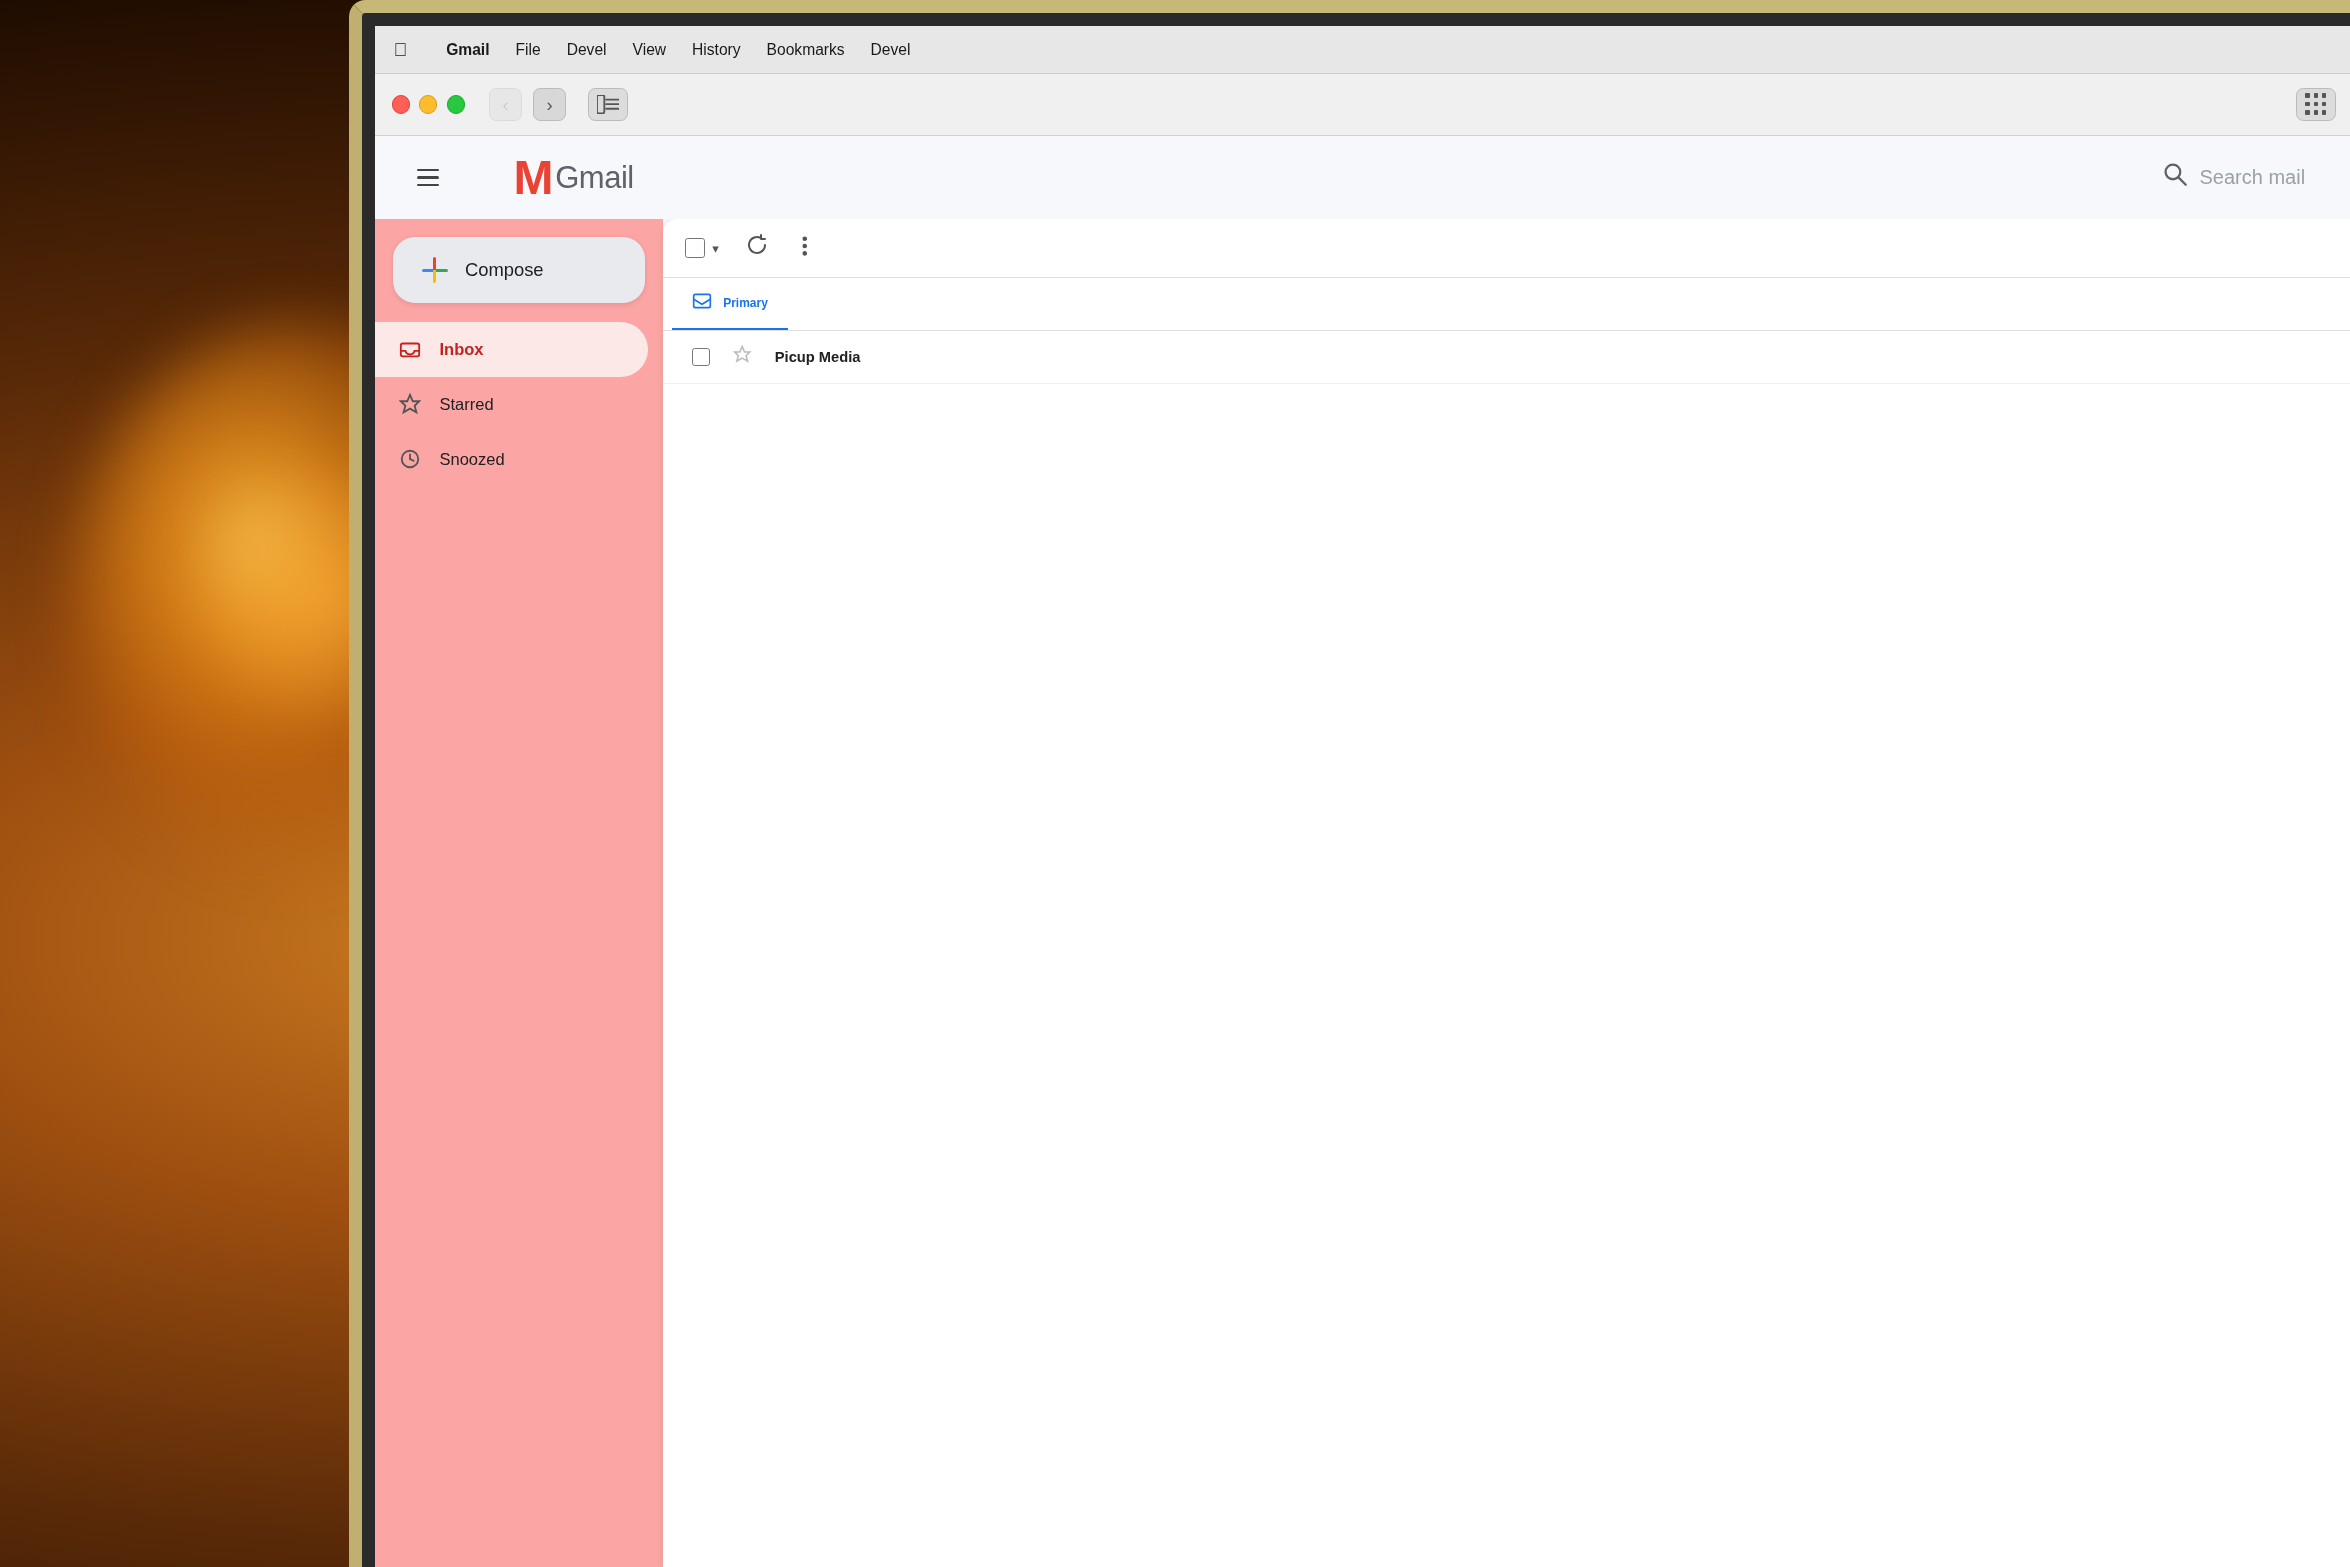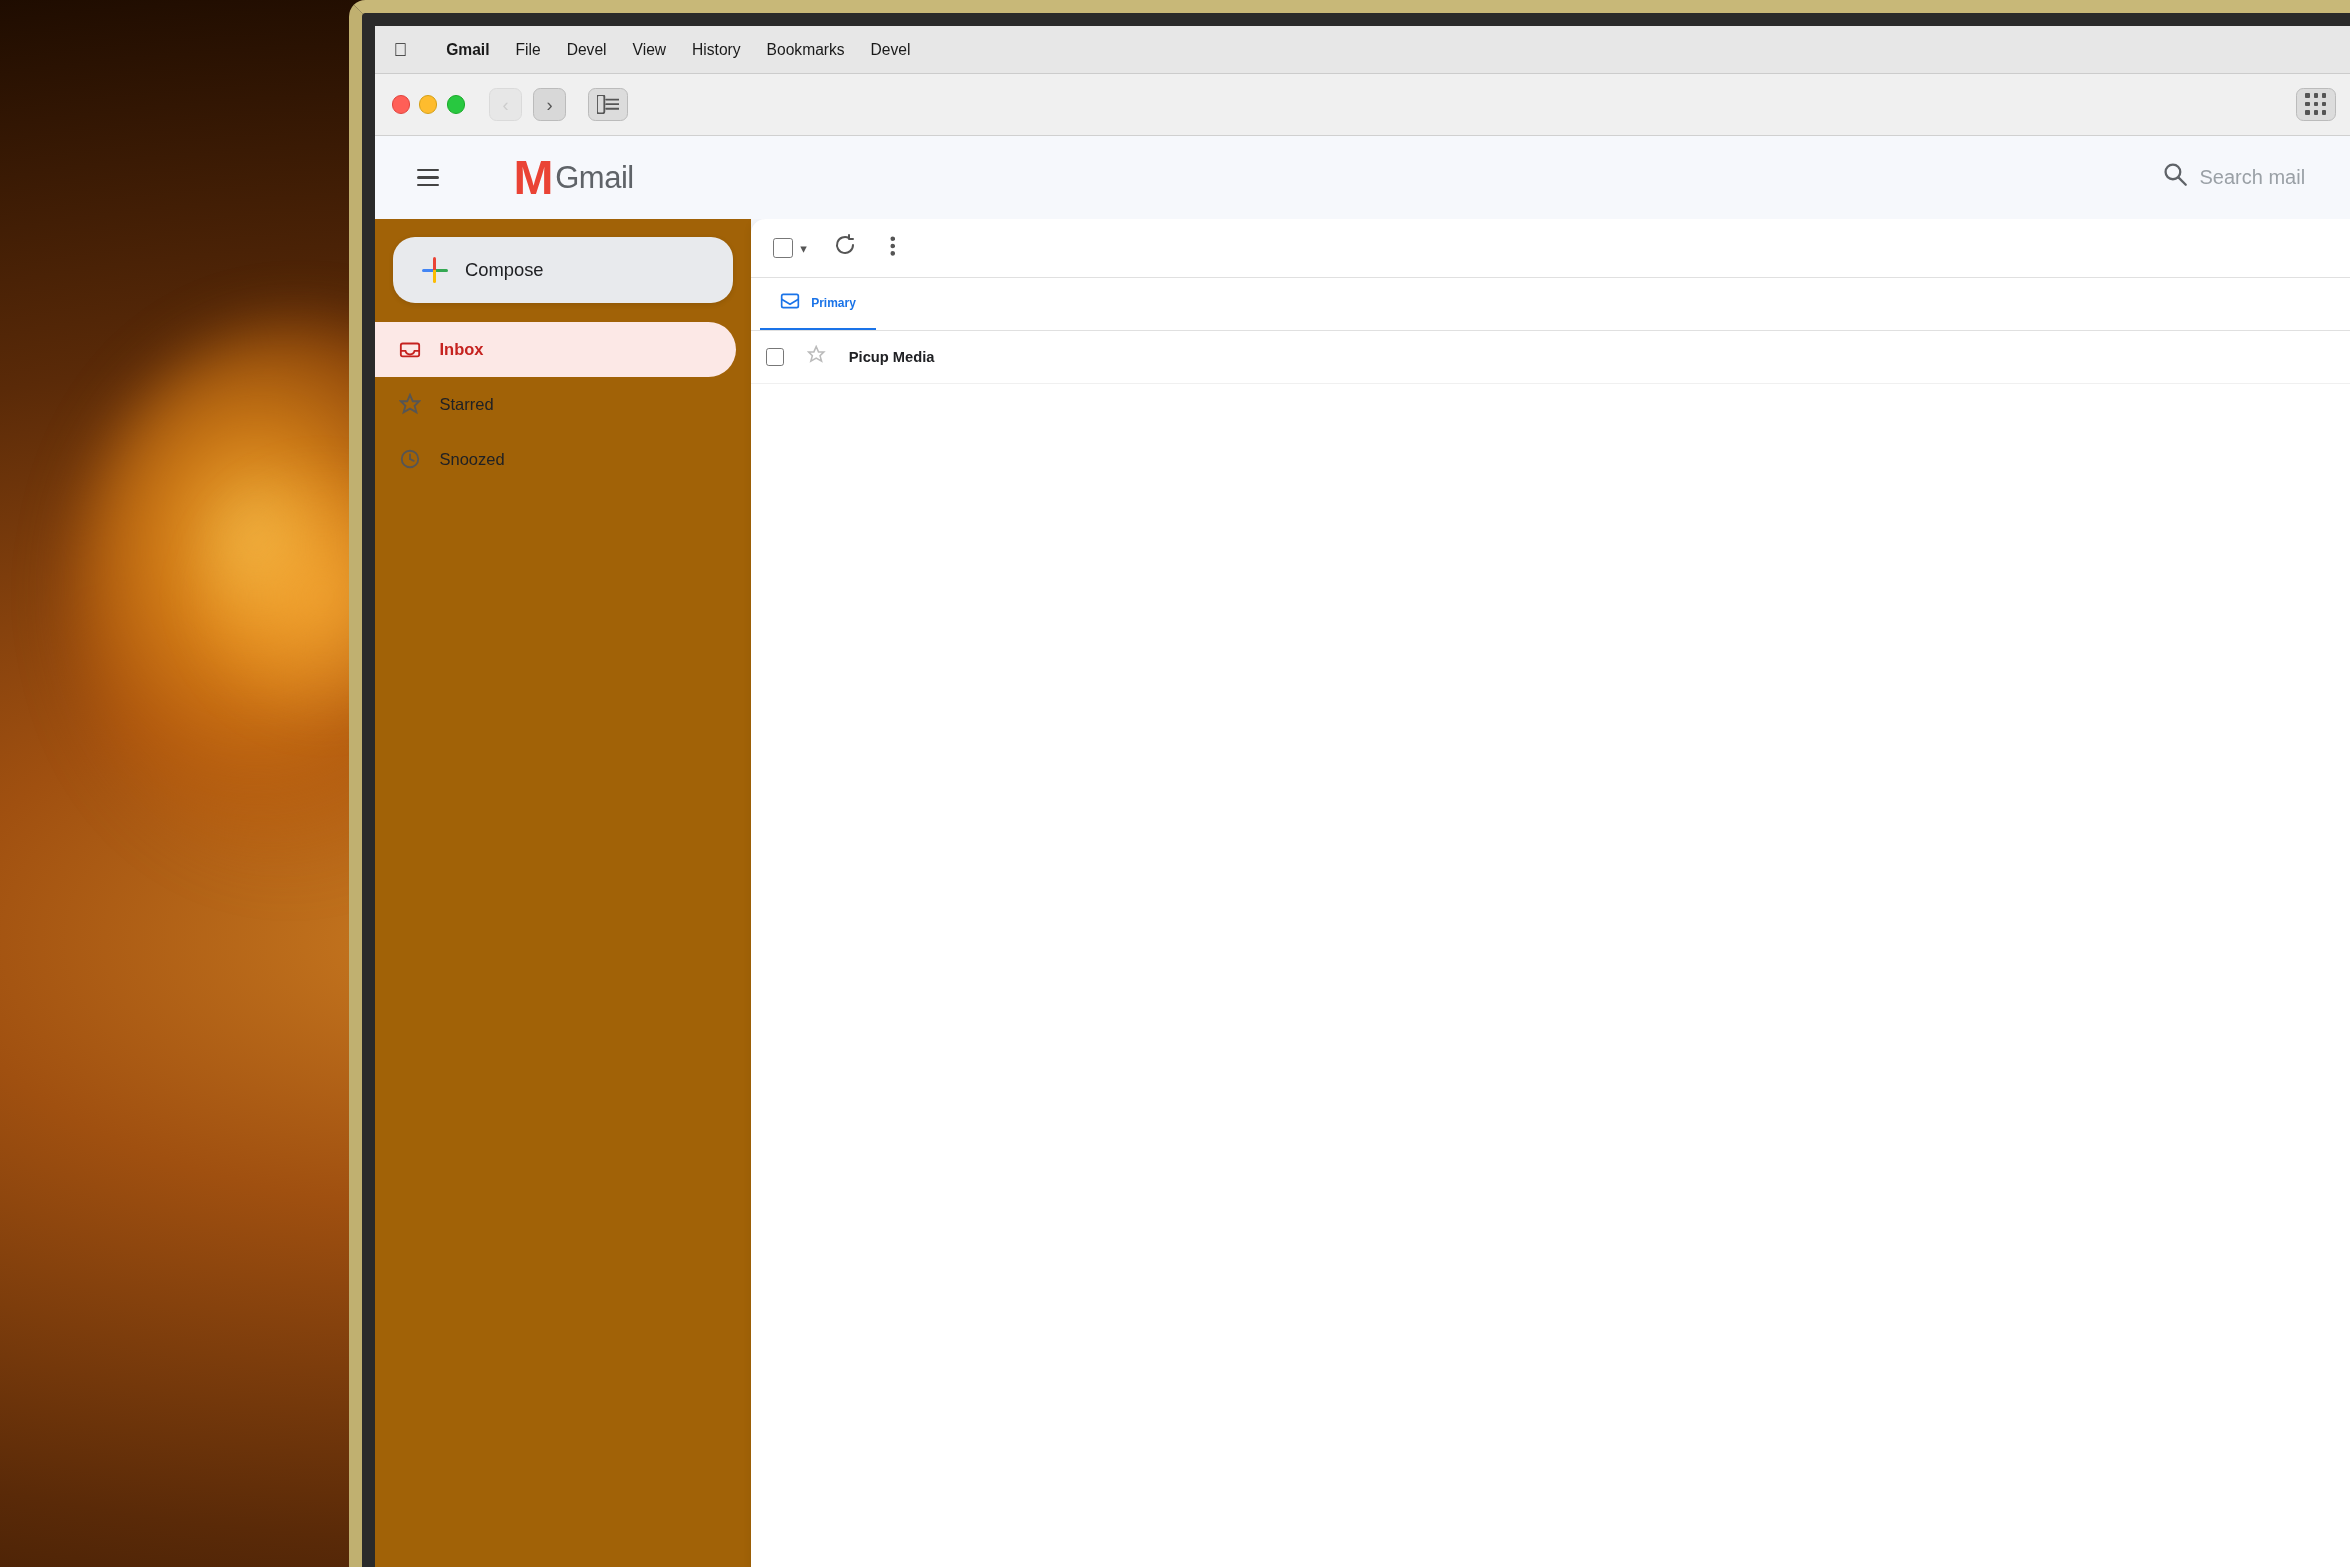--- a/index.html
+++ b/index.html
@@ -268,22 +268,22 @@
 
     
     .gmail-body {
       display: flex;
       flex: 1;
       overflow: hidden;
     }
 
     
     .sidebar {
-      width: 376px;
-      background: #a16207;
+      width: 288px;
+      background: #fca5a5;
       padding: 9.2px 0;
       flex-shrink: 0;
     }
 
     .compose-btn {
       margin: 9.2px 18.4px 18.4px;
       background: #e8eaed;
       border-radius: 22px;
       height: 66px;
       display: flex;
@@ -433,21 +433,21 @@
 
     .tab-icon {
       font-size: 18.4px;
     }
 
     
     .email-row {
       display: flex;
       align-items: center;
       height: 53px;
-      padding: 0 15px;
+      padding: 0 29px;
       border-bottom: 0.9px solid #f0f0f0;
       cursor: pointer;
       gap: 23px;
     }
 
     .star-icon {
       font-size: 18.4px;
       color: #ccc;
       cursor: pointer;
     }

